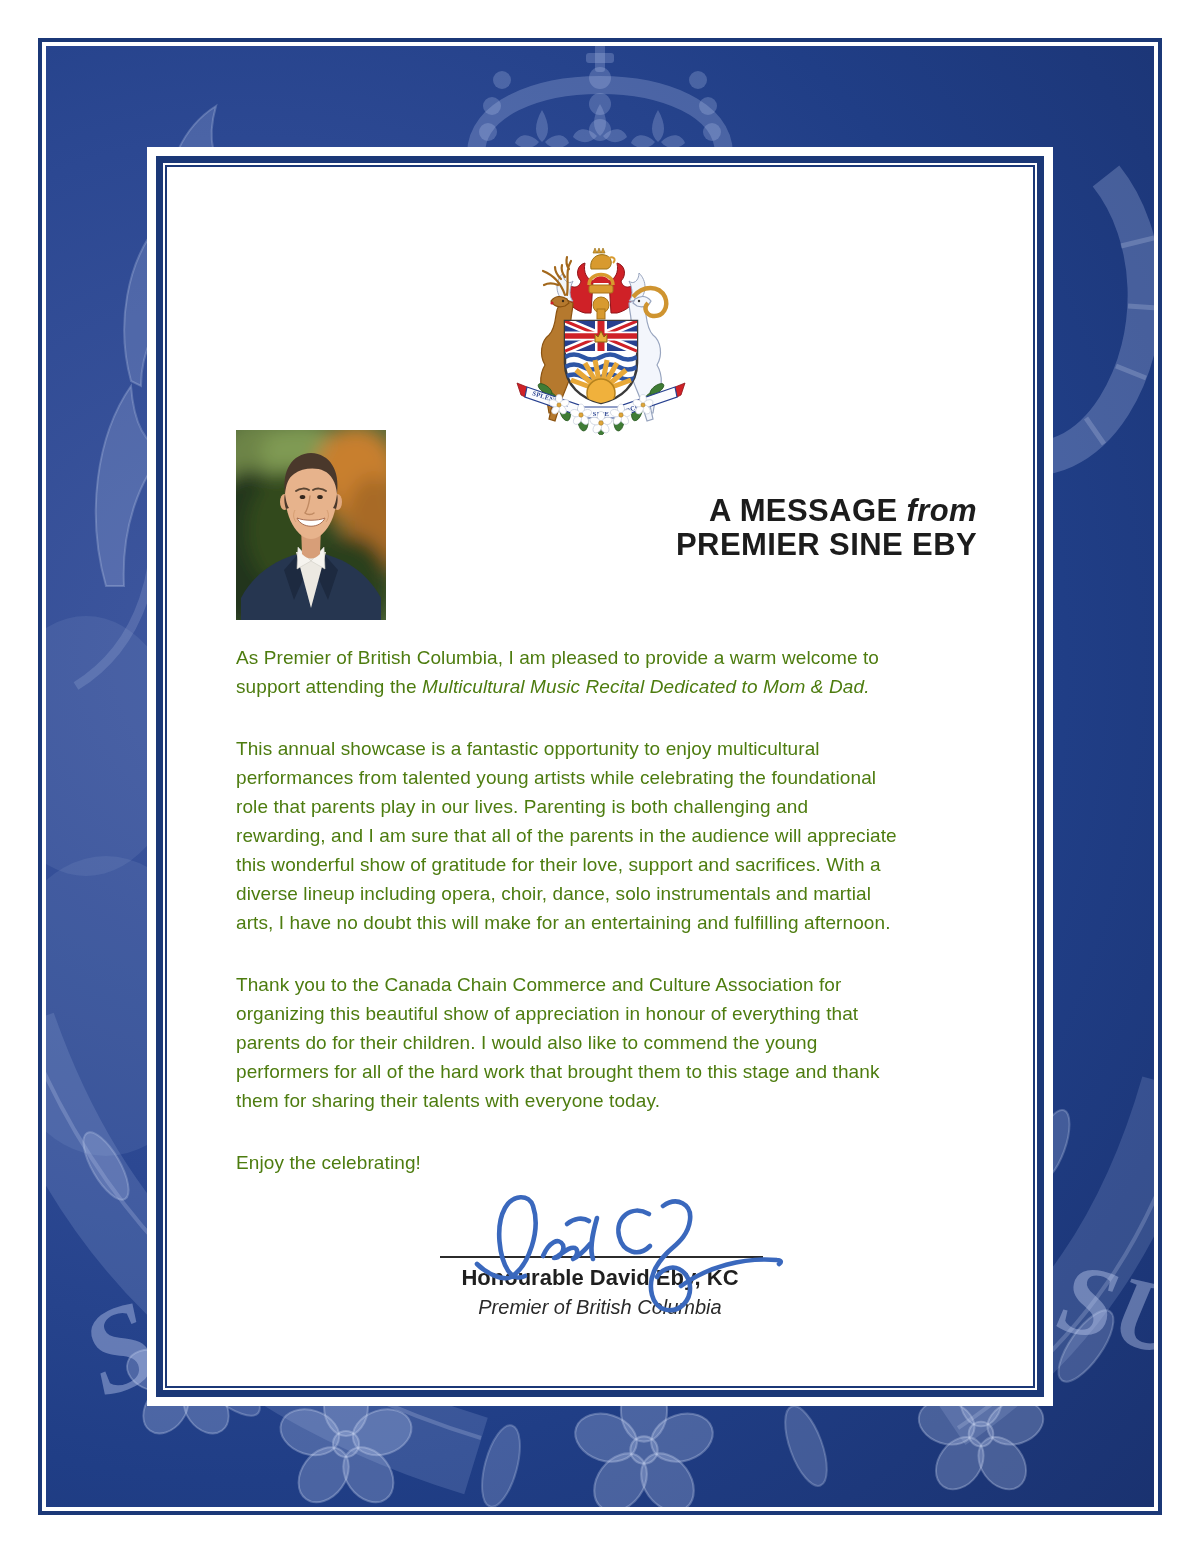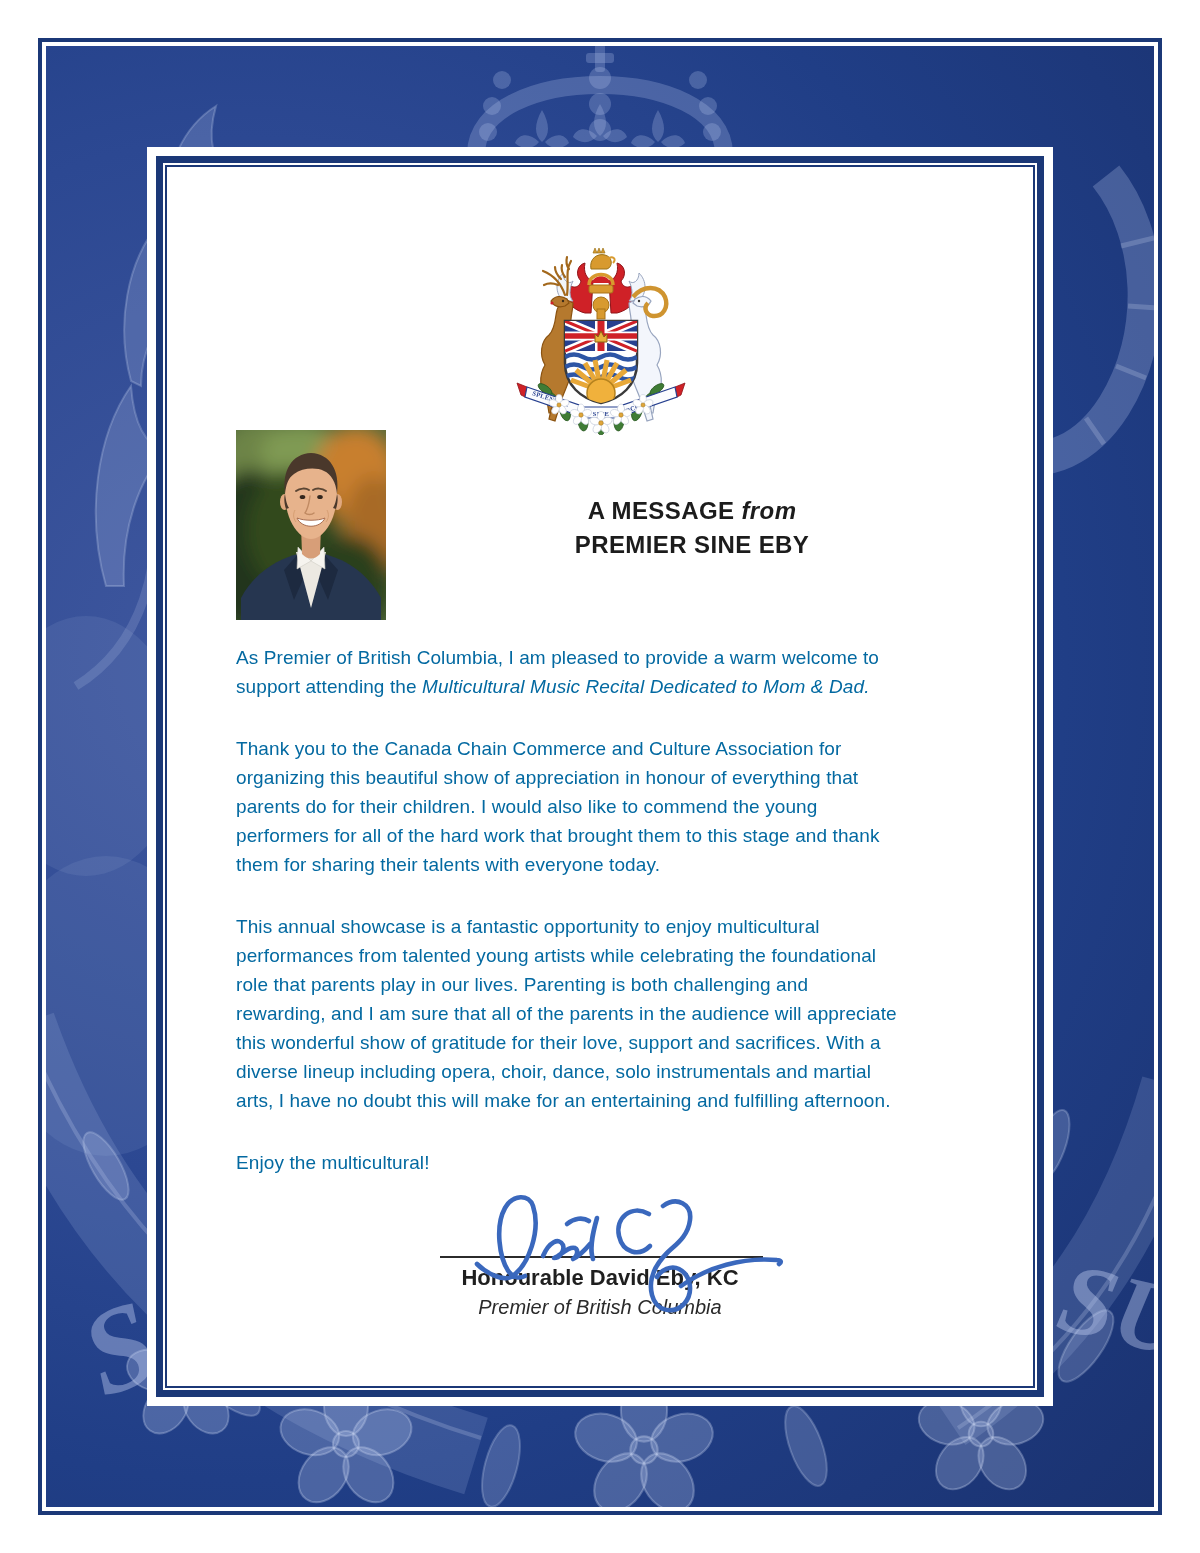--- a/index.html
+++ b/index.html
@@ -19,27 +19,27 @@
   .band svg.watermark { position:absolute; left:0; top:0; }
   
   .inner {
     position:absolute; inset:119px; background:#ffffff;
     border:2px solid #1b3877;
     box-shadow: 0 0 0 2px #ffffff, 0 0 0 9px #1b3877, 0 0 0 18px #ffffff;
   }
   .arms { position:absolute; left:346px; top:76px; width:176px; height:192px; }
   .photo { position:absolute; left:69px; top:263px; width:150px; height:190px; }
   .title-block {
-    position:absolute; left:240px; top:327px; width:570px; text-align:center;
-    color:#1c1c1c; font-size:24px; font-weight:700; line-height:34px; letter-spacing:0.4px;
+    position:absolute; left:240px; top:327px; width:570px; text-align:right;
+    color:#1c1c1c; font-size:31px; font-weight:700; line-height:34px; letter-spacing:0.4px;
   }
   .title-block em { font-style:italic; }
   .letter-body {
     position:absolute; left:69px; top:476px; width:764px;
-    color:#0369a1; font-size:19px; line-height:29px; letter-spacing:0.1px;
+    color:#4d7c0f; font-size:19px; line-height:29px; letter-spacing:0.1px;
   }
   .letter-body p { margin:0 0 33px 0; }
   .multiline { white-space:pre-line; }
   .sig-svg { position:absolute; left:280px; top:1015px; width:360px; height:170px; z-index:3; pointer-events:none; }
   .sig-line { position:absolute; left:273px; top:1089px; width:323px; height:2px; background:#2b2b2b; }
   .sig-name {
     position:absolute; left:0; top:1096px; width:100%; text-align:center;
     color:#1f1f1f; font-size:22px; font-weight:700; line-height:30px;
   }
   .sig-role {
@@ -358,33 +358,33 @@
           </g>
         </svg>
 
         <div class="title-block">
           <div><span>A MESSAGE</span> <em>from</em></div>
           <div>PREMIER SINE EBY</div>
         </div>
 
         <div class="letter-body">
           <p><span>As Premier of British Columbia, I am pleased to provide a warm welcome to</span><br><span>support attending the </span><em>Multicultural Music Recital Dedicated to Mom &amp; Dad.</em></p>
-          <p class="multiline">Thank you to the Canada Chain Commerce and Culture Association for
-organizing this beautiful show of appreciation in honour of everything that
-parents do for their children. I would also like to commend the young
-performers for all of the hard work that brought them to this stage and thank
-them for sharing their talents with everyone today.</p>
           <p class="multiline">This annual showcase is a fantastic opportunity to enjoy multicultural
 performances from talented young artists while celebrating the foundational
 role that parents play in our lives. Parenting is both challenging and
 rewarding, and I am sure that all of the parents in the audience will appreciate
 this wonderful show of gratitude for their love, support and sacrifices. With a
 diverse lineup including opera, choir, dance, solo instrumentals and martial
 arts, I have no doubt this will make for an entertaining and fulfilling afternoon.</p>
-          <p>Enjoy the multicultural!</p>
+          <p class="multiline">Thank you to the Canada Chain Commerce and Culture Association for
+organizing this beautiful show of appreciation in honour of everything that
+parents do for their children. I would also like to commend the young
+performers for all of the hard work that brought them to this stage and thank
+them for sharing their talents with everyone today.</p>
+          <p>Enjoy the celebrating!</p>
         </div>
 
         <div class="sig-line"></div>
         <div class="sig-name">Honourable David Eby, KC</div>
         <div class="sig-role">Premier of British Columbia</div>
         <svg class="sig-svg" viewBox="0 0 360 170">
           <g fill="none" stroke="#3a68bd" stroke-width="4.6" stroke-linecap="round" stroke-linejoin="round">
             <path d="M30,82 C40,92 56,99 64,95 C82,84 94,48 86,24 C82,12 66,12 58,26 C48,44 52,76 62,90 C66,95 72,97 78,94"></path>
             <path d="M96,74 C102,60 112,55 116,63 C118,69 112,76 107,76 C114,73 122,64 128,66 C132,68 130,75 126,77 C132,74 138,68 143,62"></path>
             <path d="M120,42 C127,36 136,35 142,39"></path>

